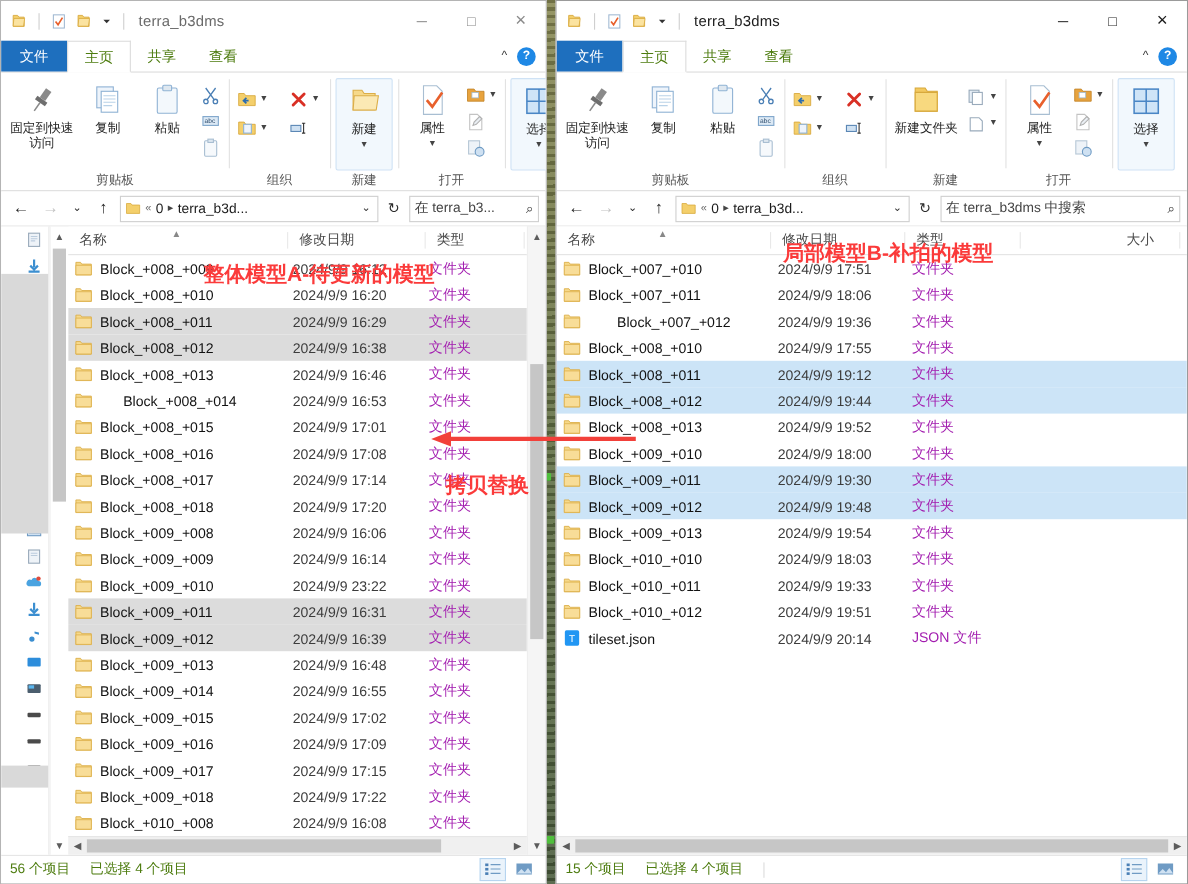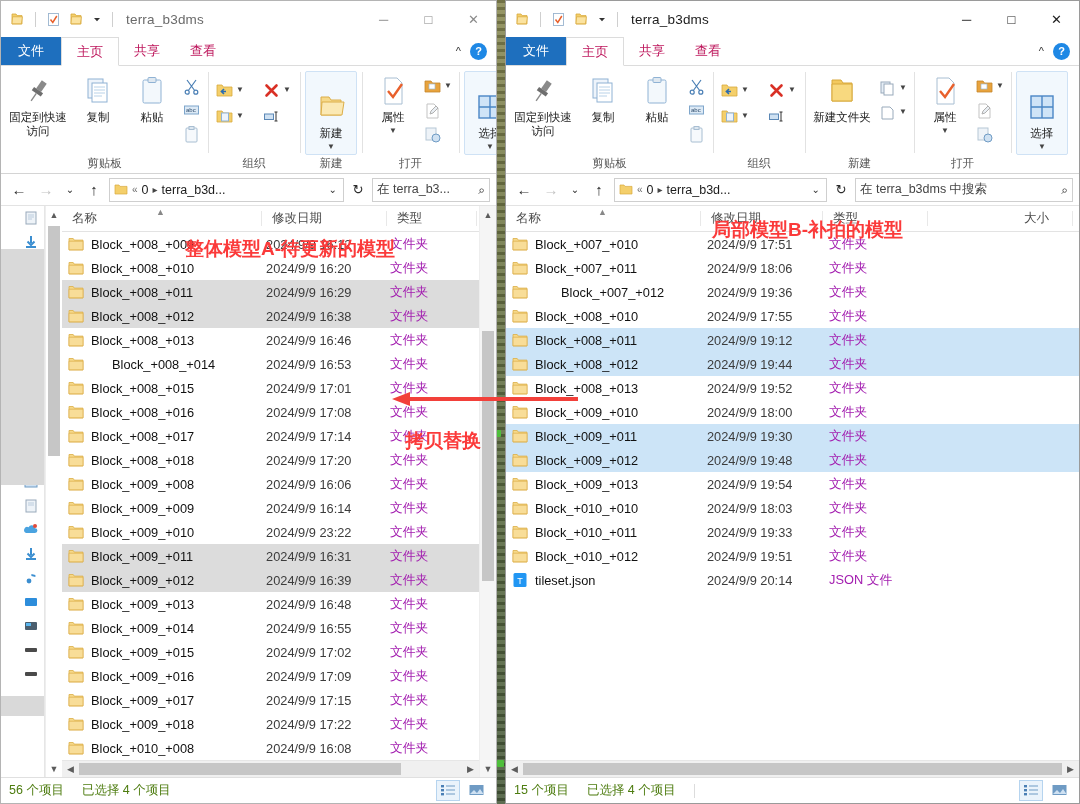--- a/index.html
+++ b/index.html
@@ -58,21 +58,21 @@
     color: #1b1b1b; font-size: 13px;
   }
   .cbtn.dim { color: #8a8a8a; }
 
   
   .tabstrip {
     height: 29px; min-height:29px; display: flex; align-items: stretch;
     background: #ffffff; position: relative; border-bottom: 1px solid #dcdcdc;
   }
   .tab {
-    display: flex; align-items: center; padding: 0 15px; font-size: 13px; color: #be185d;
+    display: flex; align-items: center; padding: 0 15px; font-size: 13px; color: #4d7c0f;
     position: relative;
   }
   .tab.file { background: #1e6fbe; color: #fff; padding: 0 17px; }
   .tab.active {
     background: #fff; border-left: 1px solid #dcdcdc; border-right: 1px solid #dcdcdc;
     border-top: 1px solid #dcdcdc; border-bottom: 1px solid #fff; margin-bottom: -1px;
   }
   .tabstrip .right-tools {
     margin-left: auto; display: flex; align-items: center; gap: 9px; padding-right: 9px;
   }
@@ -96,21 +96,20 @@
     content:""; position:absolute; left:0; top:4px; bottom:20px; width:1px; background:#e2e2e2;
   }
   .rgroup-items { display: flex; align-items: flex-start; gap: 2px; }
   .rgroup-label {
     text-align: center; font-size: 11.5px; color: #555; padding: 1px 0 3px 0; height: 18px;
   }
   .bigbtn {
     width: 52px; display: flex; flex-direction: column; align-items: center;
     padding: 3px 1px 0 1px; font-size: 11.5px; color: #222; line-height: 14px;
     text-align: center;
-    justify-content: flex-end;
   }
   .bigbtn.w64 { width: 64px; }
   .bigbtn.boxed { border: 1px solid #cfe2f5; background: #f2f8fd; border-radius: 2px; }
   .bigicon { width: 34px; height: 34px; margin-bottom: 2px; }
   .smallcol { display: flex; flex-direction: column; gap: 2px; padding-top: 4px; }
   .smallbtn { display: flex; align-items: center; gap: 2px; height: 22px; padding: 0 2px; }
   .smallicon { width: 19px; height: 19px; }
   .caret { font-size: 8px; color: #444; line-height: 8px; }
   .caretb { font-size: 8px; color: #444; }
 

